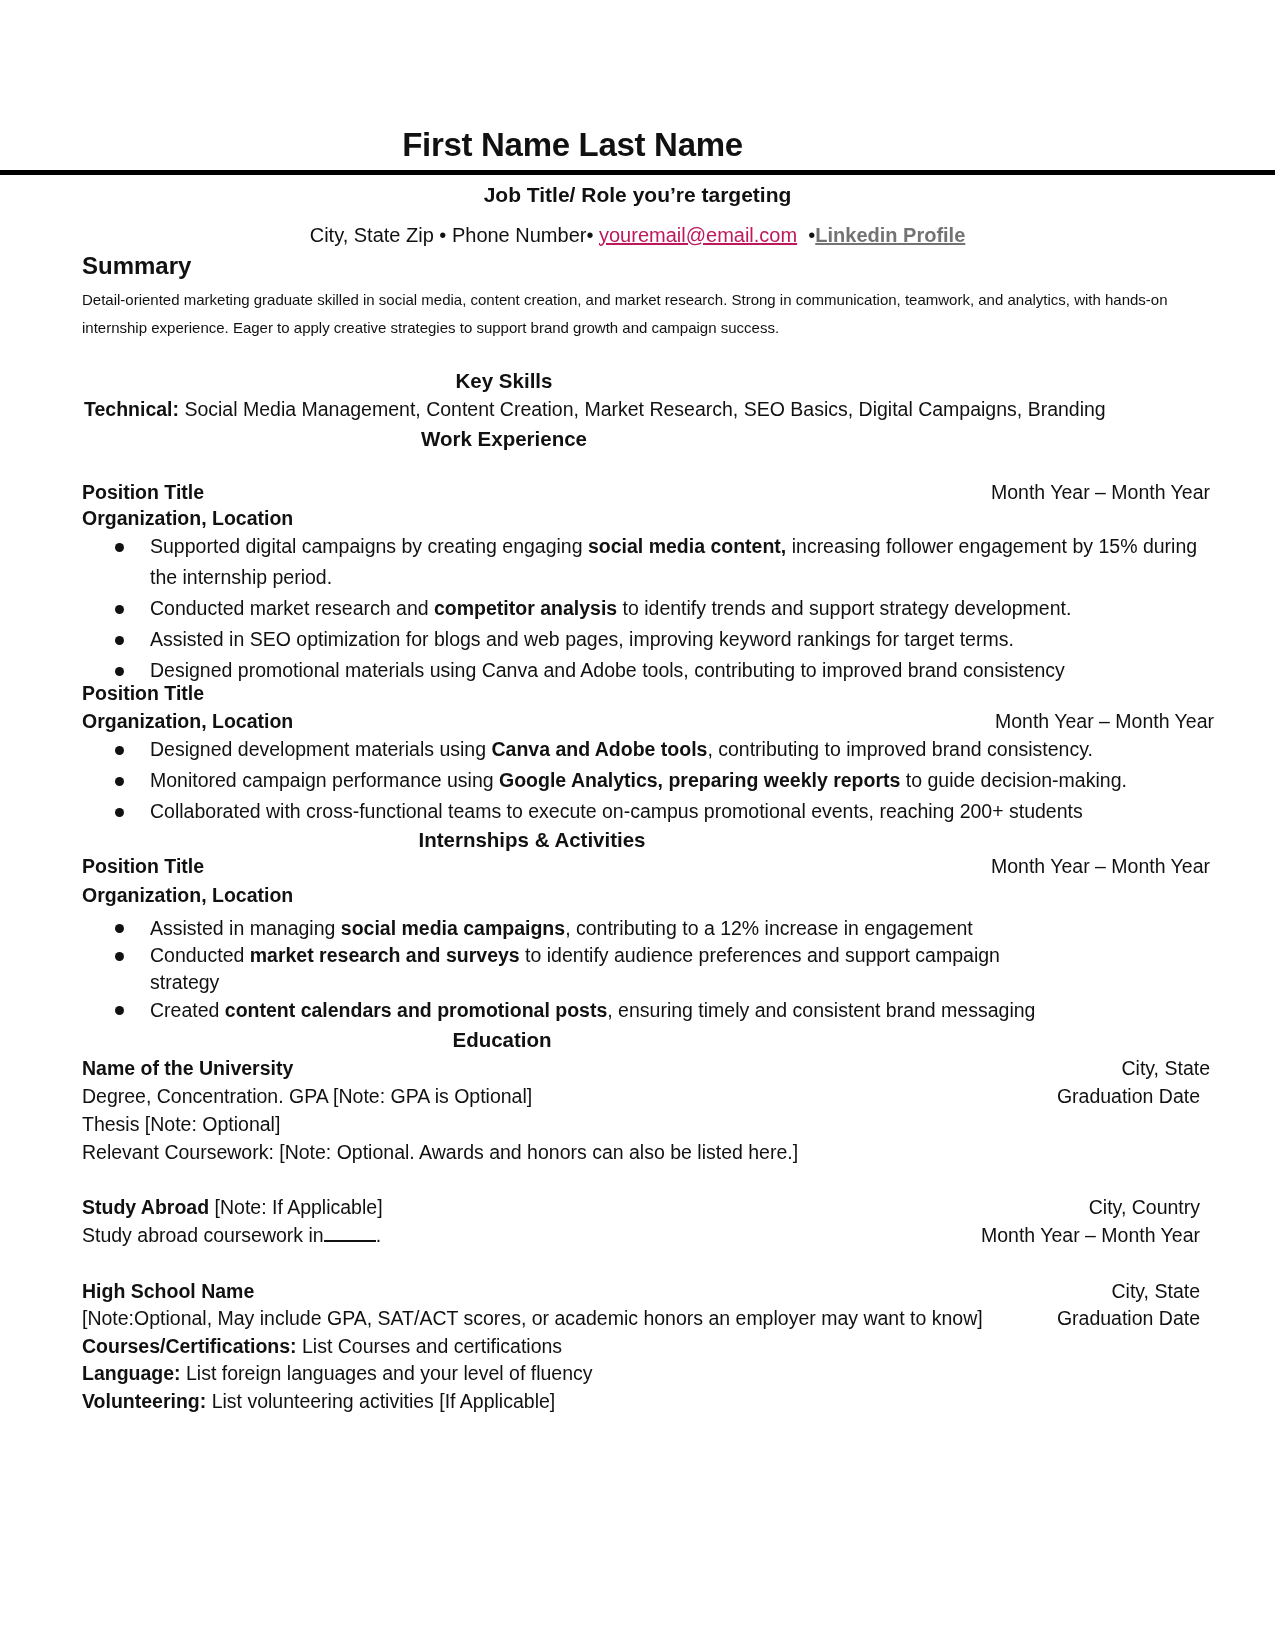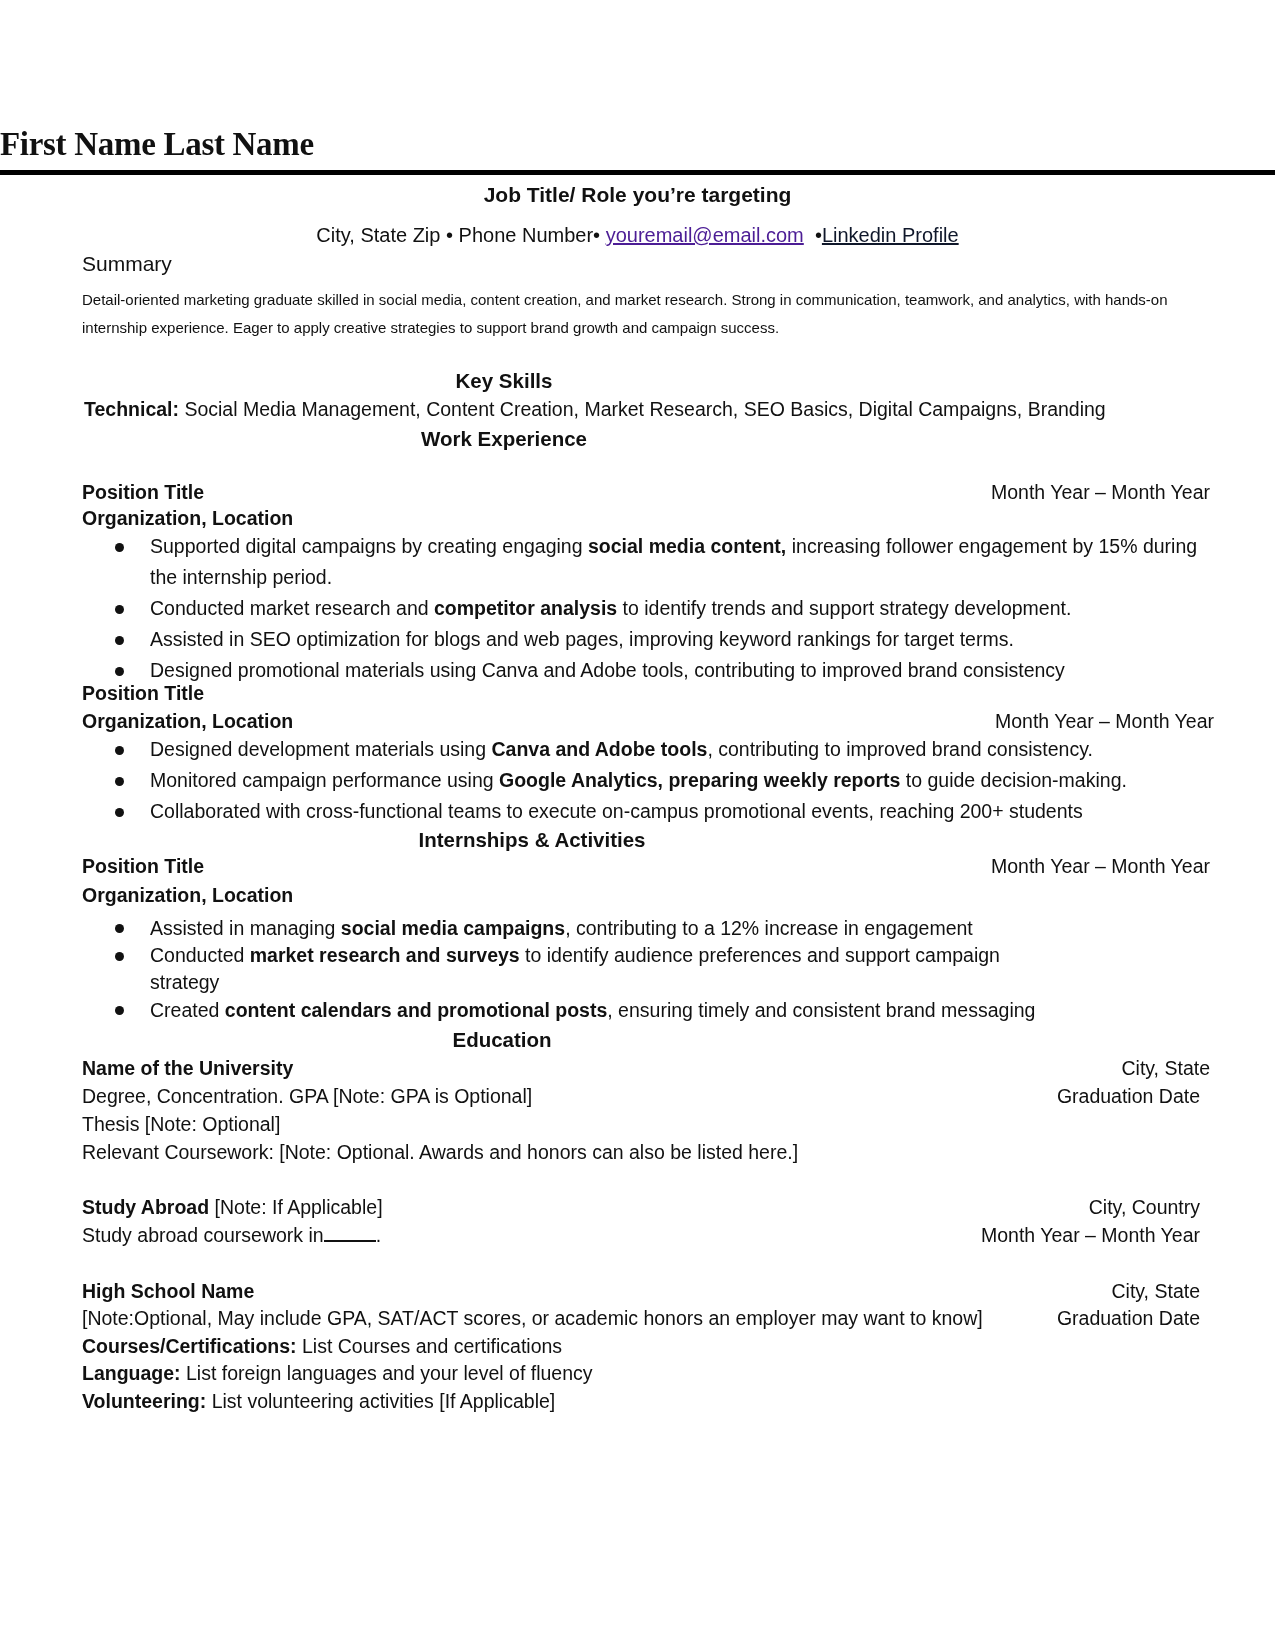--- a/index.html
+++ b/index.html
@@ -5,28 +5,28 @@
   html, body { margin: 0; padding: 0; background: #ffffff; }
   body {
     width: 1275px; height: 1650px; position: relative; overflow: hidden;
     font-family: "Liberation Sans", "DejaVu Sans", sans-serif;
     color: #111111;
     font-size: 19.5px;
   }
   .page { position: absolute; left: 0; top: 0; width: 1275px; height: 1650px; }
   .abs { position: absolute; white-space: nowrap; }
   .name {
-    left: 0; width: 1145px; top: 126px; 
-    font-size: 33px; font-weight: bold; letter-spacing: -0.3px; font-family: Liberation Serif, serif;
+    left: 0; width: 1145px; top: 126px; text-align: center;
+    font-size: 33px; font-weight: bold; letter-spacing: -0.3px;
   }
   .rule { position: absolute; left: 0; top: 170px; width: 1275px; height: 5px; background: #000; }
   .jobtitle { left: 0; width: 1275px; top: 183px; text-align: center; font-size: 21px; font-weight: bold; }
   .contact { left: 0; width: 1275px; top: 224px; text-align: center; font-size: 20px; }
   .contact a { color: #1155cc; text-decoration: underline; }
-  .sec-left { left: 82px; font-weight: normal; font-size: 21px; }
+  .sec-left { left: 82px; font-weight: bold; font-size: 24px; }
   .sec-center { left: 0; width: 1008px; text-align: center; font-weight: bold; font-size: 20.5px; }
   .para { position: absolute; left: 82px; width: 1110px; line-height: 28px; font-size: 15px; white-space: normal; }
   .left { left: 82px; }
   .right-1205 { right: 70px; text-align: right; }
   .right-1210 { right: 65px; text-align: right; }
   .b { font-weight: bold; }
   ul.bullets {
     position: absolute; left: 112px; width: 1090px; margin: 0; padding: 0; list-style: none;
   }
   ul.bullets li { position: relative; padding-left: 38px; line-height: 31px; white-space: normal; }
@@ -37,21 +37,21 @@
 </style>
 </head>
 <body>
 
 <div class="page">
 
   <div class="abs name">First Name Last Name</div>
   <div class="rule"></div>
   <div class="abs jobtitle">Job Title/ Role you’re targeting</div>
   <div class="abs contact">
-    <span>City, State Zip • Phone Number• </span><a style="color: #4c1d95;">youremail@email.com</a><span style="white-space:pre">  •</span><a style="color: #0f172a;">Linkedin Profile</a>
+    <span>City, State Zip • Phone Number• </span><a style="color: #be185d;">youremail@email.com</a><span style="white-space:pre">  •</span><a style="color: #737373; font-weight: bold;">Linkedin Profile</a>
   </div>
 
   <div class="abs sec-left" style="top:252px">Summary</div>
   <div class="para" style="top:286px">Detail-oriented marketing graduate skilled in social media, content creation, and market research. Strong in communication, teamwork, and analytics, with hands-on internship experience. Eager to apply creative strategies to support brand growth and campaign success.</div>
 
   <div class="abs sec-center" style="top:369px">Key  Skills</div>
   <div class="abs" style="left:84px; top:398px; font-size:19.5px">
     <span class="b">Technical:</span><span> Social Media Management, Content Creation, Market Research, SEO Basics, Digital Campaigns, Branding</span>
   </div>
 

